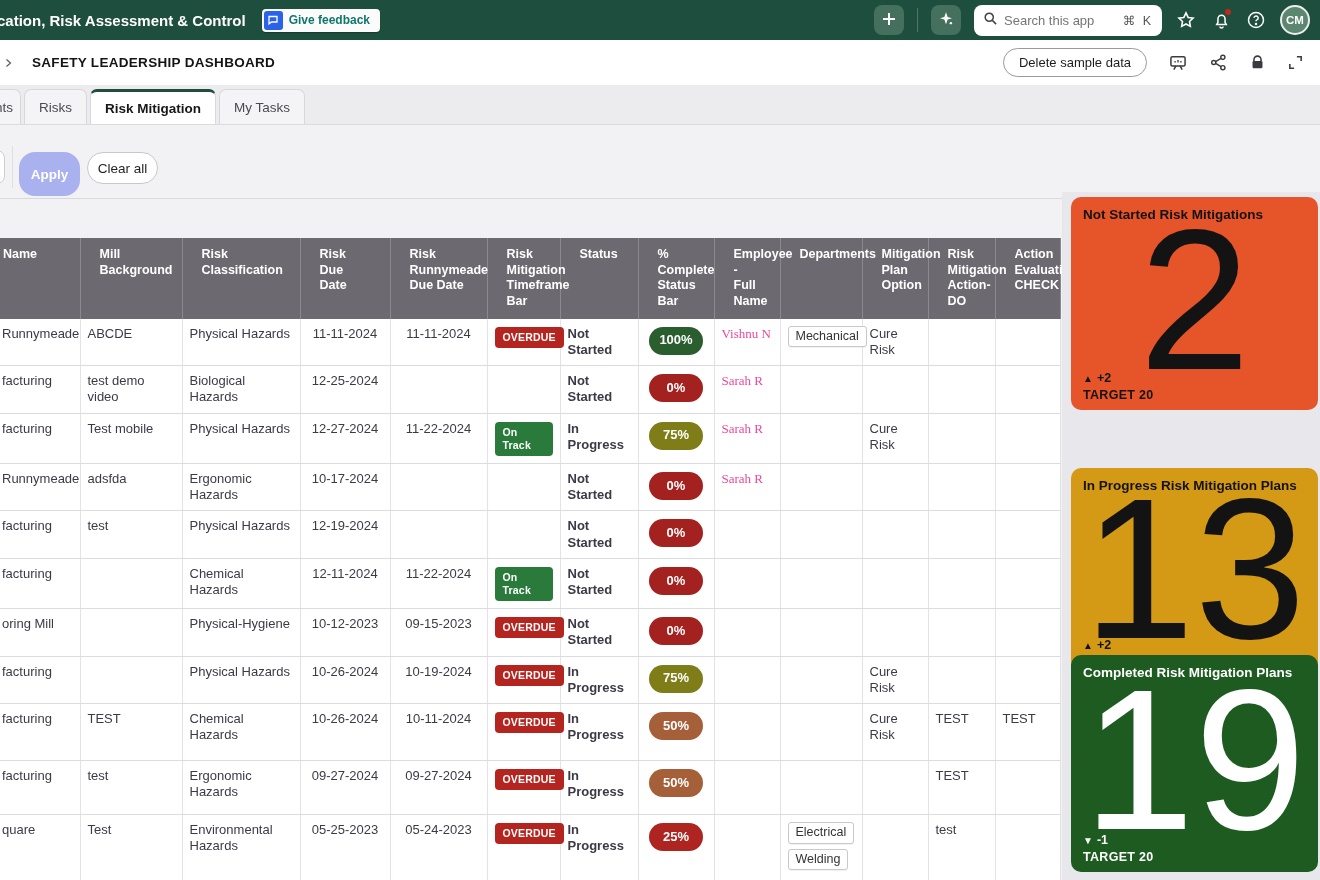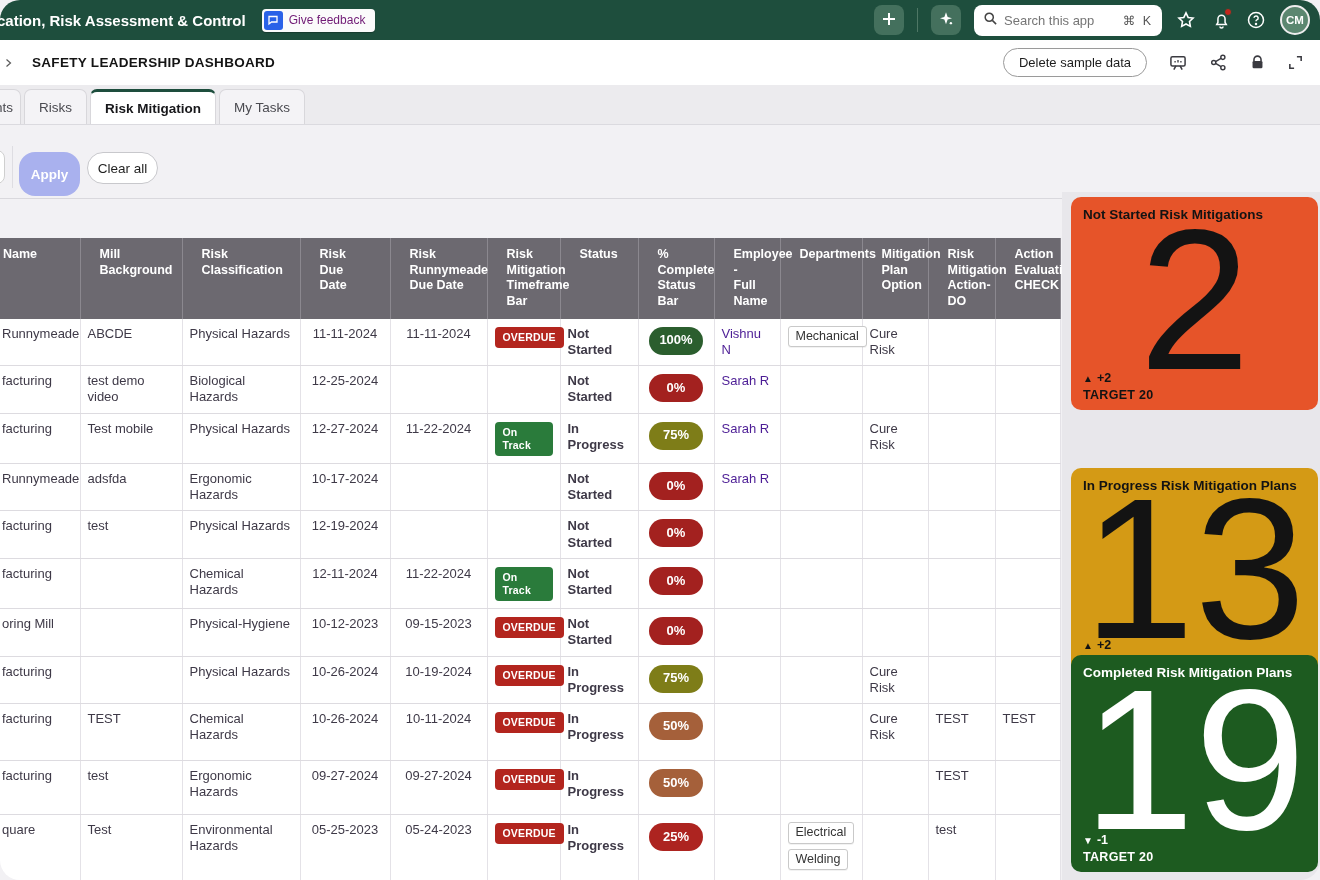--- a/index.html
+++ b/index.html
@@ -1,29 +1,29 @@
 <!DOCTYPE html>
 <html><head>
 <meta charset="utf-8">
 <style>
   * { margin:0; padding:0; box-sizing:border-box; }
   html,body { width:1320px; height:880px; overflow:hidden; background:#F2F1F4;
               font-family:"Liberation Sans", sans-serif; }
-  .screen { position:relative; width:1320px; height:880px; background:#F2F1F4; overflow:hidden;border-radius:20px; }
+  .screen { position:relative; width:1320px; height:880px; background:#F2F1F4; overflow:hidden; }
 
   
   .topbar { position:absolute; top:0; left:0; width:1320px; height:40px; background:#1E4E3D;
             display:flex; align-items:center; }
   .app-title { color:#fff; font-weight:bold; font-size:15px; white-space:nowrap; margin-left:-3px; }
   .feedback-btn { margin-left:16px; display:inline-flex; align-items:center; background:#FBFBFB;
                   border:none; border-radius:4px; padding:2px; height:23px; cursor:pointer;
                   box-shadow:0 1px 1px rgba(0,0,0,.25); }
   .fb-ic { width:19px; height:19px; background:#2A62E8; border-radius:3px; display:flex;
            align-items:center; justify-content:center; }
-  .feedback-btn span.lbl { font-size:12px; font-weight:normal; color:#701a75; padding:0 8px 0 6px; }
+  .feedback-btn span.lbl { font-size:12px; font-weight:bold; color:#0f766e; padding:0 8px 0 6px; }
   .tb-right { margin-left:auto; margin-right:10px; display:flex; align-items:center; gap:13px; }
   .tb-sq { width:30px; height:30px; border:none; border-radius:8px; background:#44705D; color:#fff;
            display:flex; align-items:center; justify-content:center; cursor:pointer; }
   .tb-div { width:1px; height:24px; background:#4E7765; }
   .searchbox { width:188px; height:31px; background:#fff; border-radius:8px; display:flex;
                align-items:center; padding:0 9px; gap:6px; }
   .searchbox input { border:none; outline:none; flex:1; min-width:0; font-size:13px; color:#333;
                      font-family:"Liberation Sans", sans-serif; background:transparent; }
   .shortcut { font-size:12.5px; color:#555; letter-spacing:2px; white-space:nowrap; }
   .tb-ico { width:22px; height:22px; display:flex; align-items:center; justify-content:center;
@@ -82,21 +82,21 @@
   .grid tbody tr:nth-child(10) { height:54px; }
   .grid tbody tr:nth-child(11) { height:54px; }
   .grid tbody tr:nth-child(12) { height:82px; }
   .c3, .c4 { text-align:center; }
   td.status-cell { font-weight:bold; color:#1A1A1A; font-size:12.5px; }
   .badge { display:inline-block; color:#fff; font-weight:bold; font-size:10.5px; letter-spacing:.2px;
            padding:4px 8px; border-radius:4px; margin-top:1px; }
   .pill { width:54px; height:28px; border-radius:14px; color:#fff; font-weight:bold; font-size:13px;
           display:flex; align-items:center; justify-content:center; margin:1px auto 0; }
   td.c7 { text-align:center; }
-  .emp-link { color:#4c1d95; cursor:pointer; }
+  .emp-link { color:#ec4899; cursor:pointer;font-family:Liberation Serif, serif; }
   .tag { display:inline-block; border:1px solid #C9C9C9; background:#fff; border-radius:3px;
          padding:2px 7px; font-size:12.5px; color:#333; box-shadow:0 1px 0 rgba(0,0,0,.05); }
   .tagline { margin-bottom:5px; }
 
   
   .kpi-panel { position:absolute; left:1062px; top:192px; width:258px; height:688px; background:#E8E7EB; }
   .kpi { position:absolute; left:1071px; width:247px; border-radius:10px; overflow:hidden; cursor:pointer; }
   .kpi-0 { top:197px; height:213px; }
   .kpi-1 { top:428px; height:209px; }
   .kpi-2 { top:655px; height:217px; }

